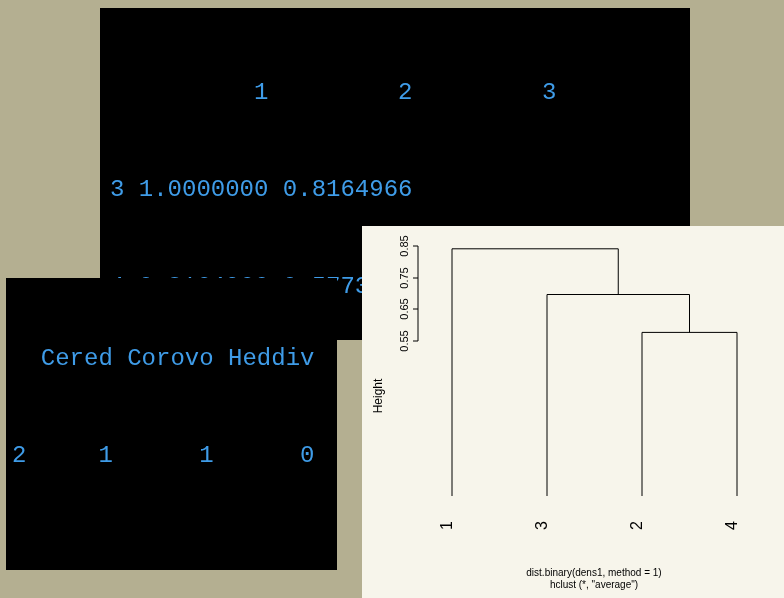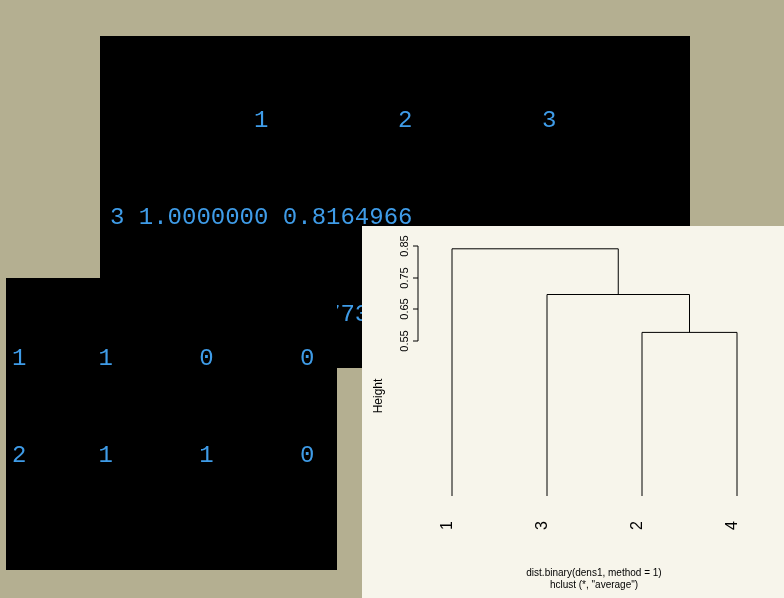--- a/index.html
+++ b/index.html
@@ -17,21 +17,20 @@
       font-size: 24px;
       line-height: 1.35;
       padding: 4px 10px;
       white-space: pre;
     }
     .top-console {
       position: absolute;
       top: 8px;
       left: 100px;
       width: 590px;
-      margin-top: 28px;
     }
     .left-console {
       position: absolute;
       top: 278px;
       left: 6px;
       width: 331px;
       padding: 0 6px;
     }
     .plot {
       position: absolute;
@@ -66,21 +65,21 @@
 </head>
 <body>
 
 <div class="console top-console">
   <div>          1         2         3</div>
   <div>3 1.0000000 0.8164966</div>
   <div>4 0.8164966 0.5773503 0.5773503</div>
 </div>
 
 <div class="console left-console">
-  <div>1     1      0      0</div>
+  <div>  Cered Corovo Heddiv</div>
   <div>2     1      1      0</div>
   
   
 </div>
 
 <div class="plot">
   <svg width="422" height="372">
 
     <g>
       <line x1="56" y1="20" x2="56" y2="115" stroke="#000" stroke-width="1"></line>

